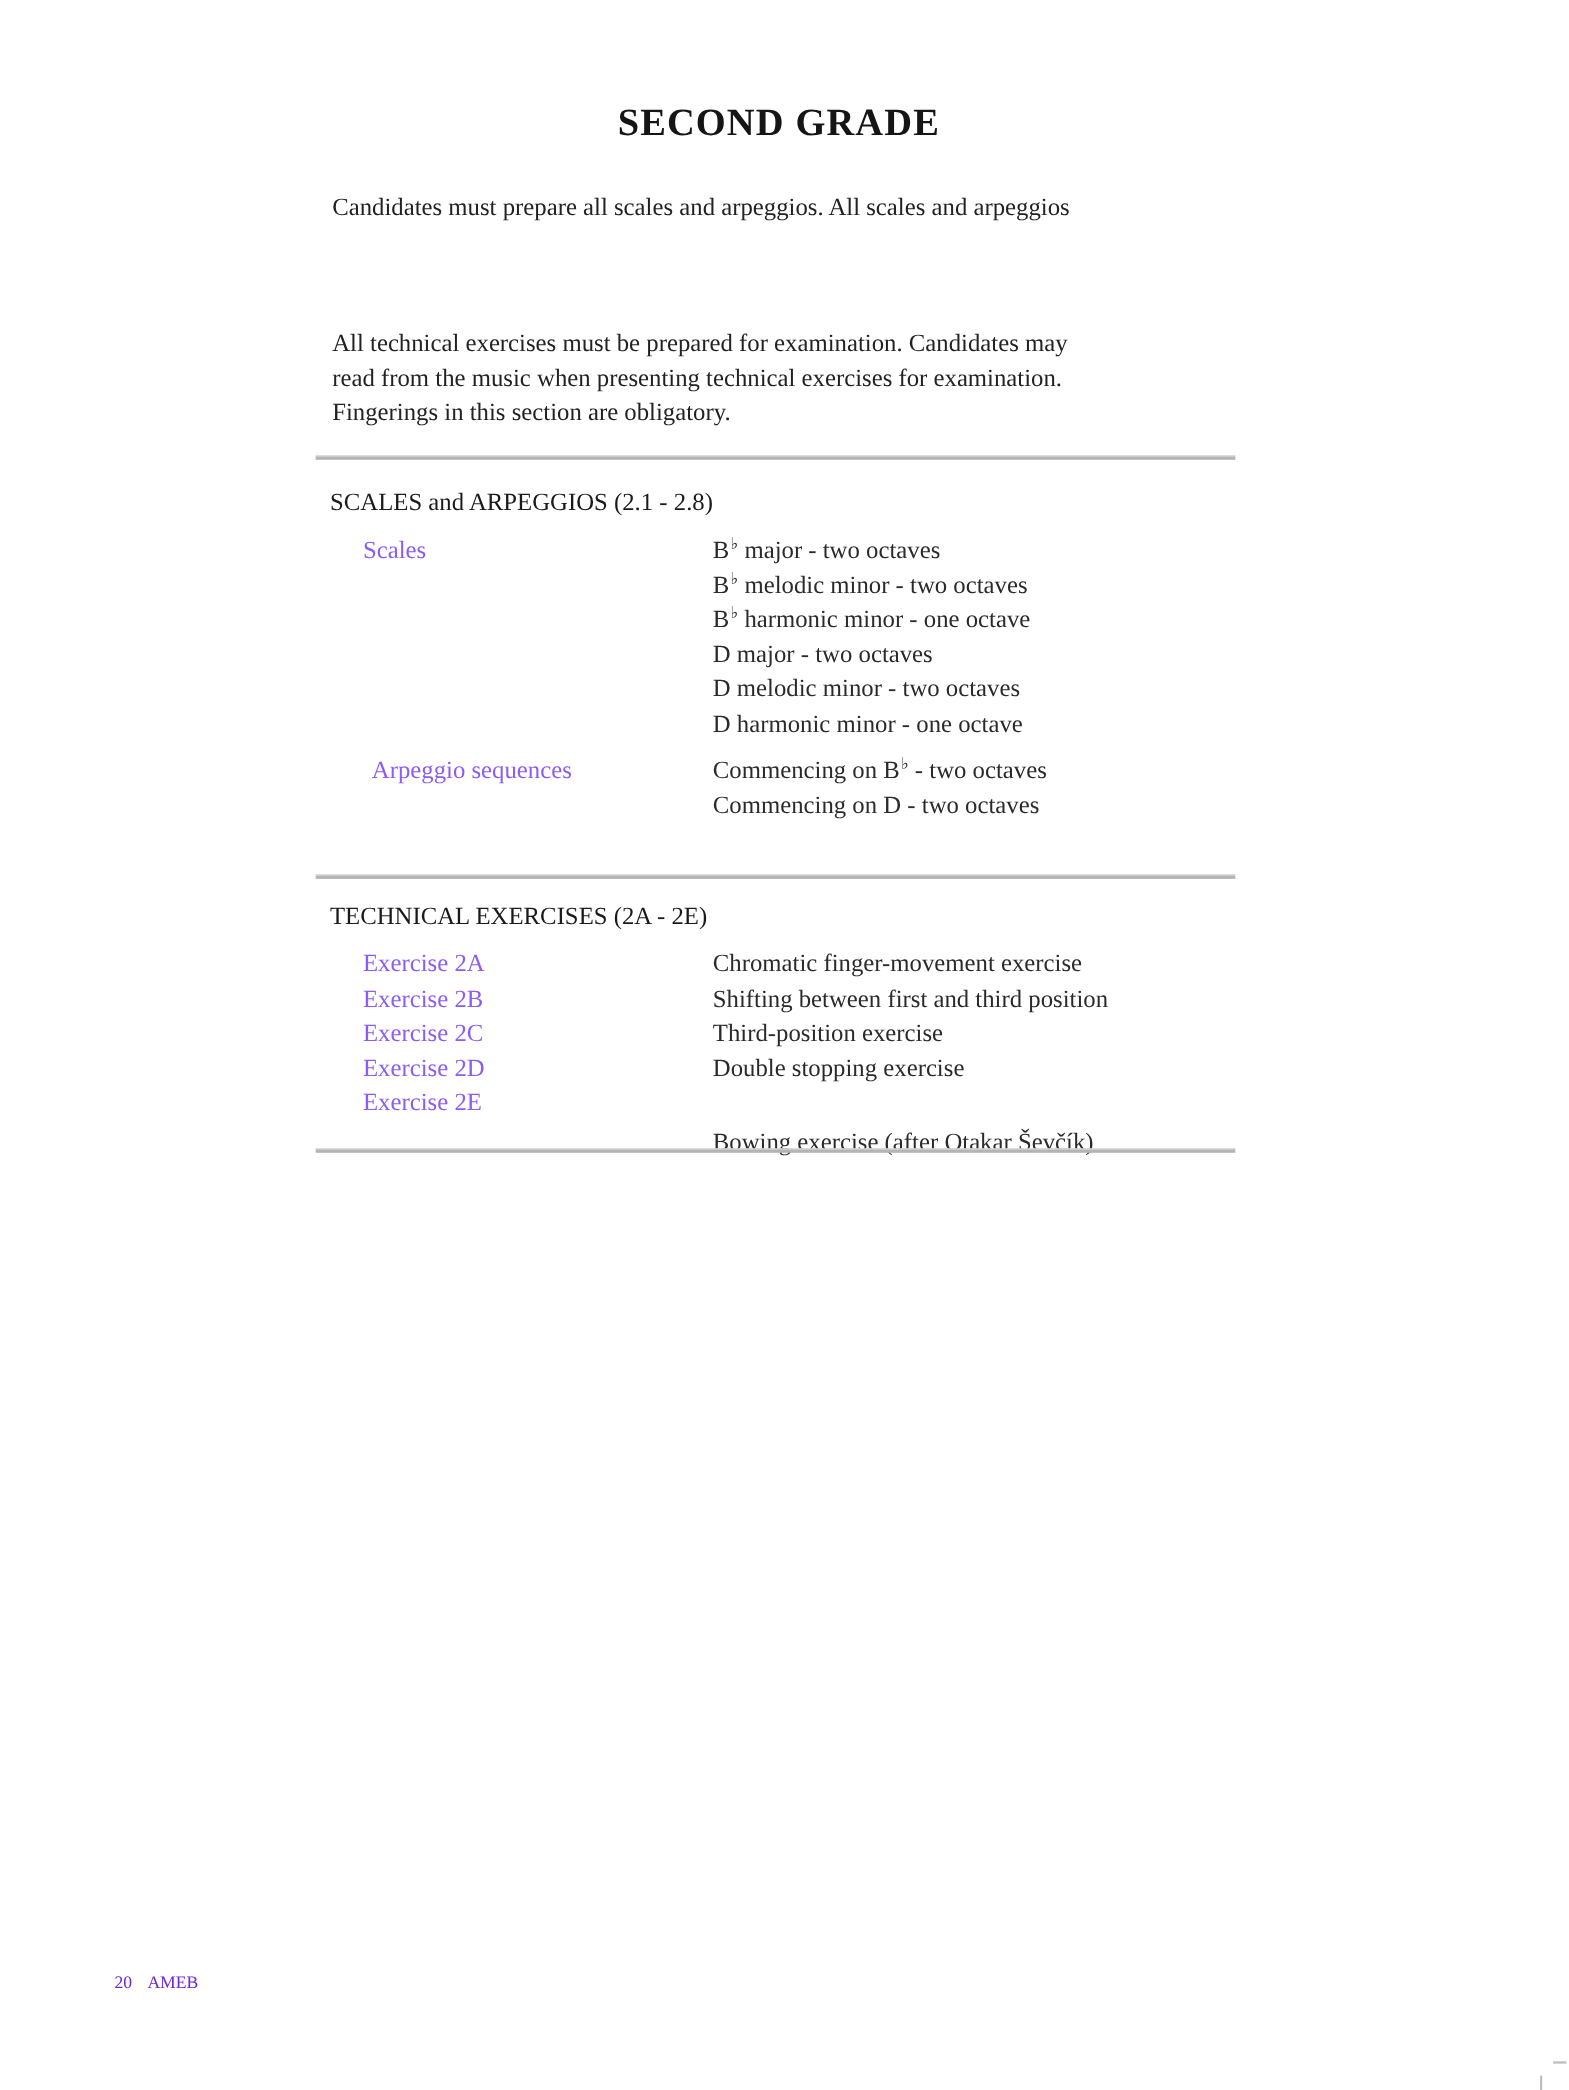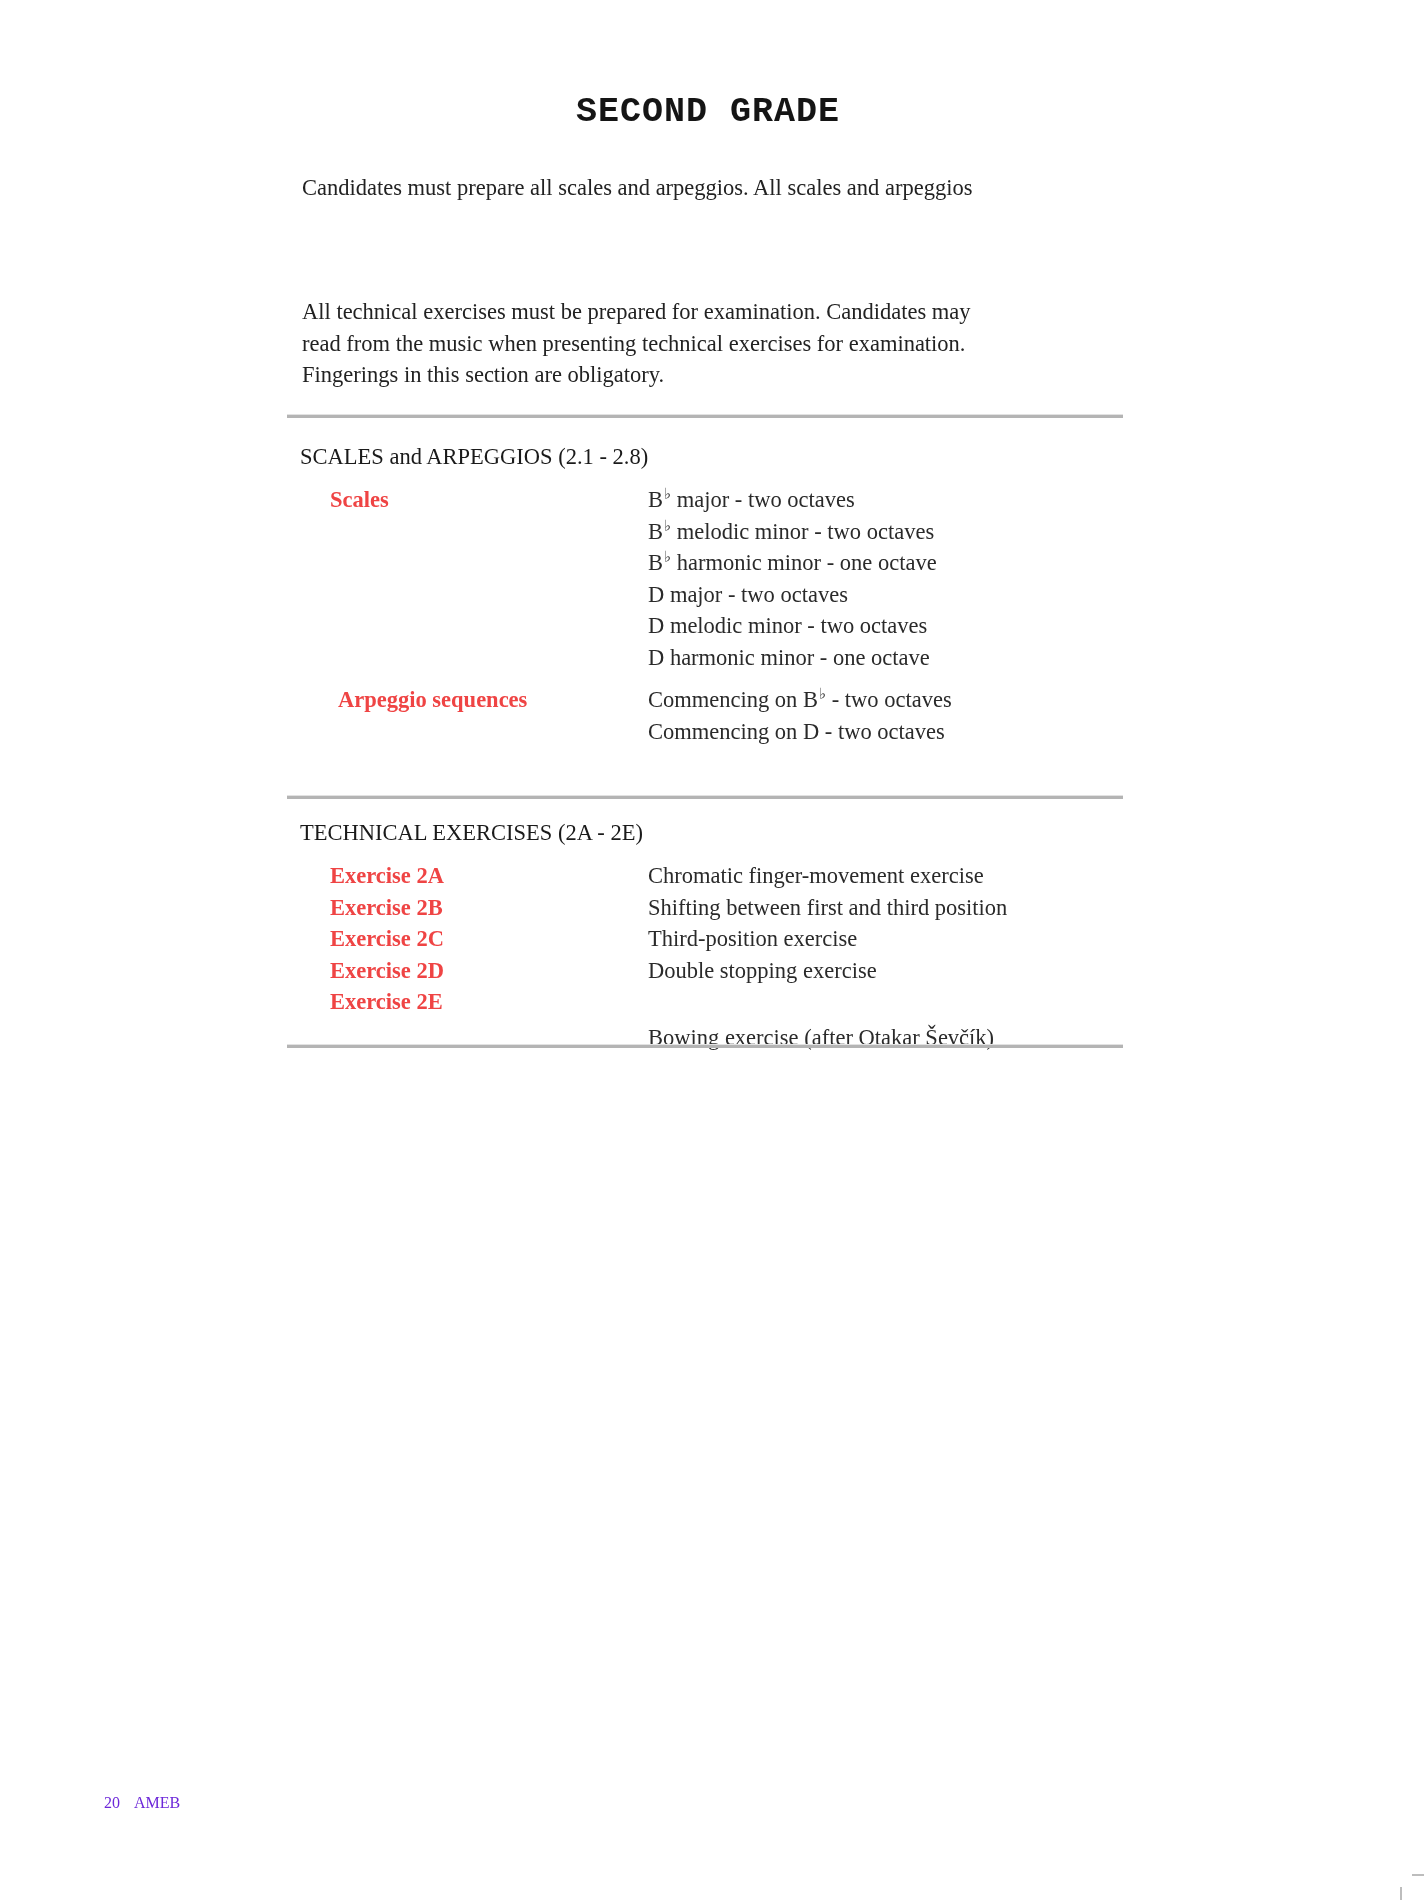--- a/index.html
+++ b/index.html
@@ -5,37 +5,36 @@
     html, body { margin: 0; padding: 0; background: #ffffff; }
     body {
       width: 1426px; height: 1900px; position: relative; overflow: hidden;
       font-family: "Liberation Serif", "DejaVu Serif", serif;
       color: #1e1e1e;
     }
     .title {
       position: absolute; left: 0; width: 1416px; top: 92px;
       text-align: center; font-size: 35px; font-weight: bold; letter-spacing: 1px;
       color: #151515;
-      font-family: Liberation Mono, monospace;
     }
     .para {
       position: absolute; left: 302px; width: 820px;
       font-size: 22.5px; line-height: 31.5px; color: #222;
     }
     .para p { margin: 0; white-space: nowrap; }
     .rule {
       position: absolute; left: 287px; width: 836px; height: 3px;
       background: #b4b4b4; border-top: 1px solid #e2e2e2;
     }
     .section-head {
       position: absolute; left: 300px; font-size: 22.5px; color: #1a1a1a;
       white-space: nowrap;
     }
     .row { position: absolute; white-space: nowrap; font-size: 22.5px; line-height: 31.5px; }
-    .label { font-weight: bold; color: #ef4444; }
+    .label { font-weight: normal; color: #8b5cf6; }
     .value { color: #2a2a2a; }
     .flat { font-size: 15px; position: relative; top: -8px; margin-left: 1px; }
     .footer {
       position: absolute; left: 104px; top: 1794px; font-size: 16px; color: #6d28d9;
       white-space: nowrap;
     }
     .footer .page { margin-right: 14px; }
     .crop-mark-h { position: absolute; left: 1412px; top: 1874px; width: 12px; height: 2px; background: #bdbdbd; }
     .crop-mark-v { position: absolute; left: 1400px; top: 1887px; width: 2px; height: 13px; background: #bdbdbd; }
   </style>

